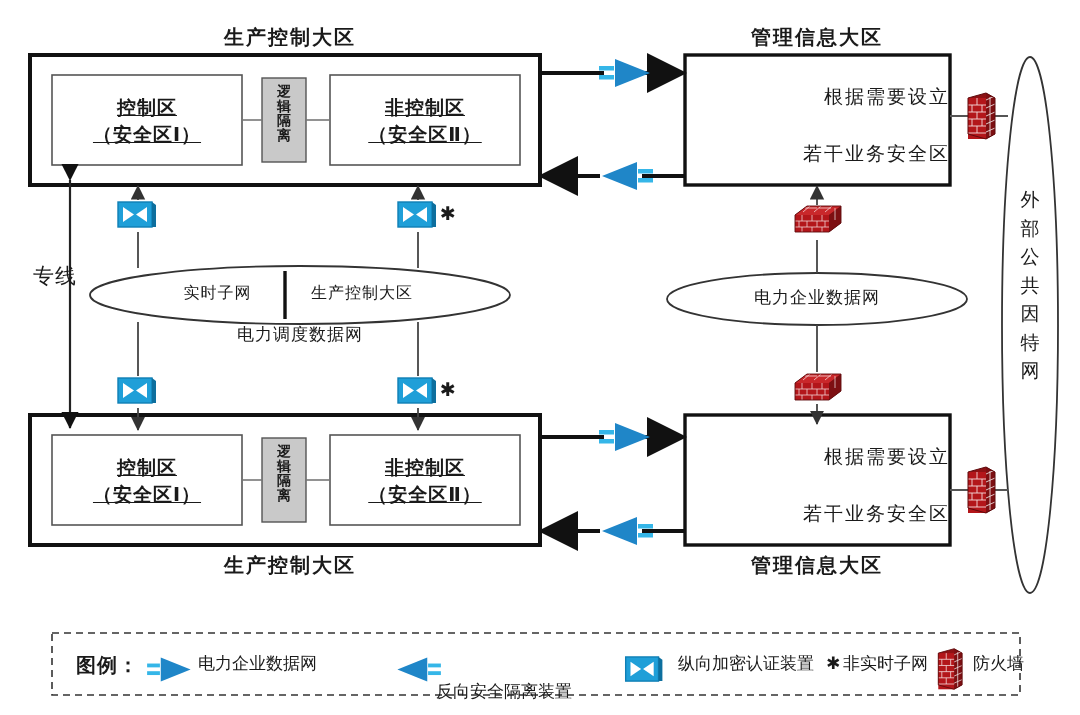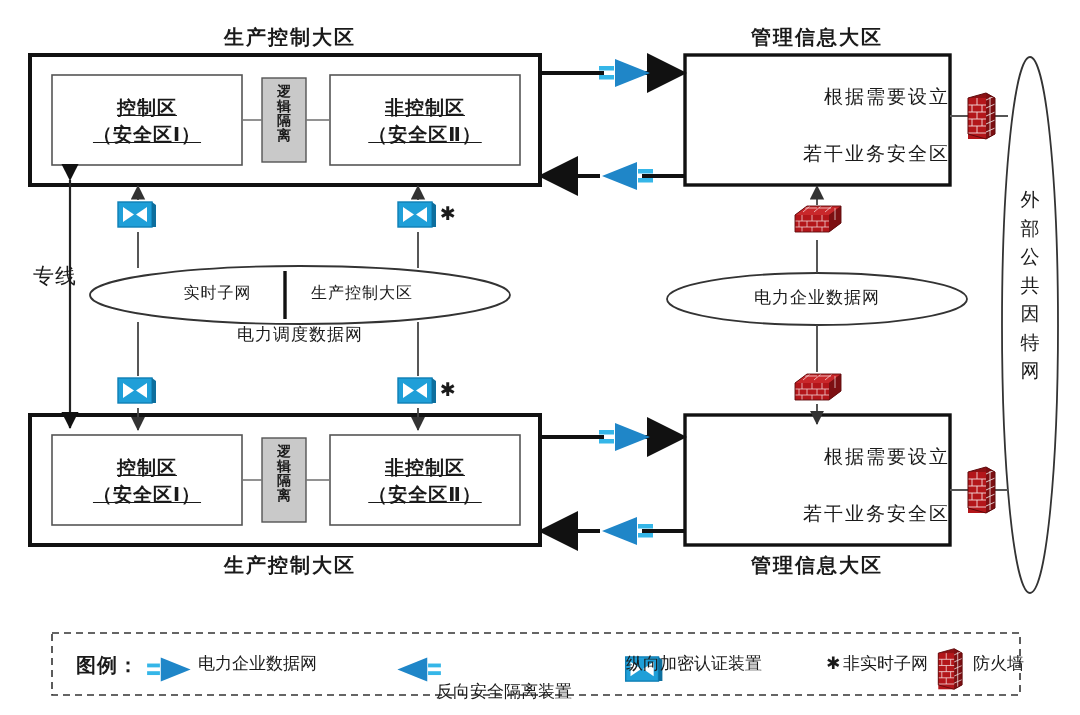--- a/index.html
+++ b/index.html
@@ -237,18 +237,18 @@
   </div>
 
   <div class="lbl spec" style="left:33px;top:264px;">专线</div>
 
   <div class="lbl star" style="left:440px;top:203px;">✱</div>
   <div class="lbl star" style="left:440px;top:379px;">✱</div>
 
   <div class="lbl leg-head" style="left:76px;top:654px;">图例：</div>
   <div class="lbl leg-txt" style="left:198px;top:654px;">电力企业数据网</div>
   <div class="lbl leg-txt" style="left:436px;top:654px;margin-top:28px;">反向安全隔离装置</div>
-  <div class="lbl leg-txt" style="left:626px;top:654px;">纵向加密认证装置</div>
+  <div class="lbl leg-txt" style="left:678px;top:654px;">纵向加密认证装置</div>
   <div class="lbl leg-txt" style="left:826px;top:654px;">✱</div>
   <div class="lbl leg-txt" style="left:843px;top:654px;">非实时子网</div>
   <div class="lbl leg-txt" style="left:973px;top:654px;">防火墙</div>
 
 </div>
 
 </body></html>

